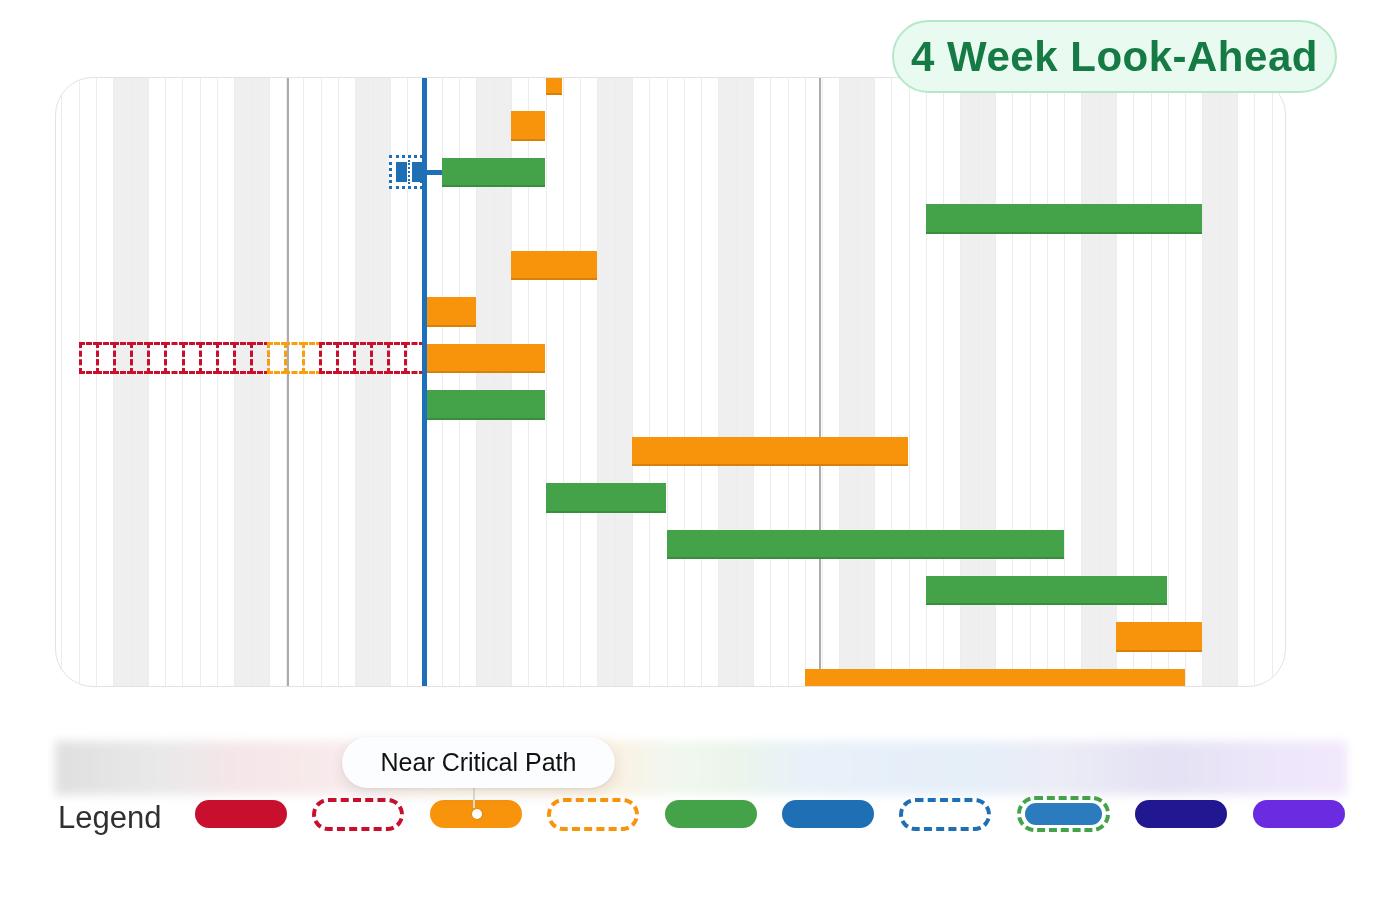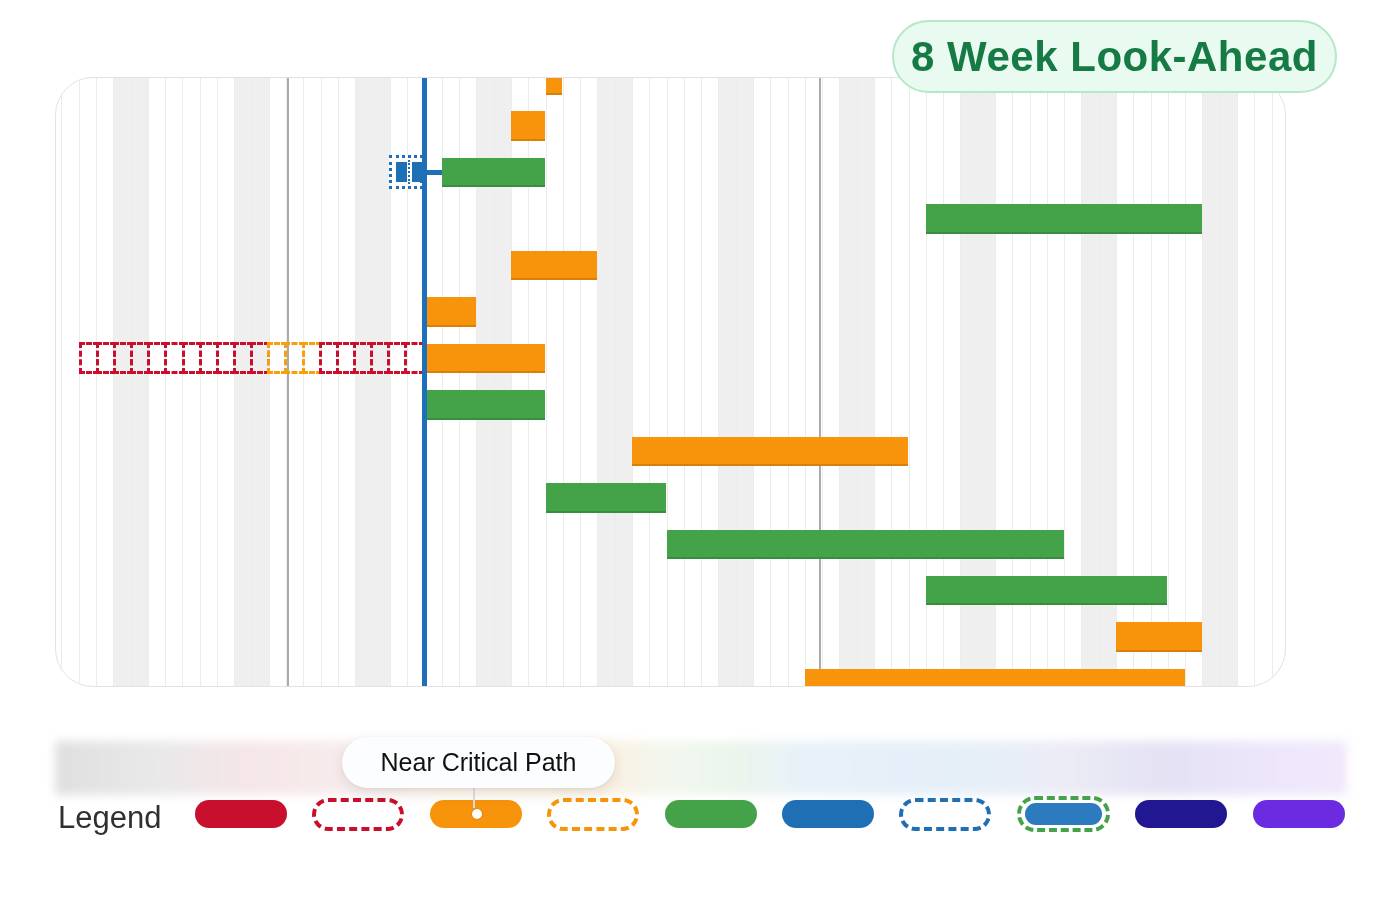--- a/index.html
+++ b/index.html
@@ -46,21 +46,21 @@
   .tooltip{position:absolute;left:342px;top:737px;width:273px;height:51px;background:#fcfdfe;
     border-radius:26px;box-shadow:0 5px 16px rgba(0,0,0,.09),0 1px 3px rgba(0,0,0,.06);
     display:flex;align-items:center;justify-content:center;z-index:8;}
   .tooltip span{font-size:25px;color:#111;}
   .pointer{position:absolute;left:472.5px;top:786px;width:2px;height:22px;background:#dcdcdc;z-index:7;}
 </style>
 </head>
 <body>
 
 <div class="badge">
-  <span>8 Week Look-Ahead</span>
+  <span>4 Week Look-Ahead</span>
 </div>
 
 <div class="chart-card" id="gantt-canvas">
     <div class="band" style="left: 57.352px; width: 36.072px; background: rgb(239, 239, 239);"></div>
     <div class="band" style="left: 178.354px; width: 36.072px; background: rgb(239, 239, 239);"></div>
     <div class="band" style="left: 299.356px; width: 36.072px; background: rgb(239, 239, 239);"></div>
     <div class="band" style="left: 420.358px; width: 36.072px; background: rgb(239, 239, 239);"></div>
     <div class="band" style="left: 541.36px; width: 36.072px; background: rgb(239, 239, 239);"></div>
     <div class="band" style="left: 662.362px; width: 36.072px; background: rgb(239, 239, 239);"></div>
     <div class="band" style="left: 783.364px; width: 36.072px; background: rgb(239, 239, 239);"></div>

